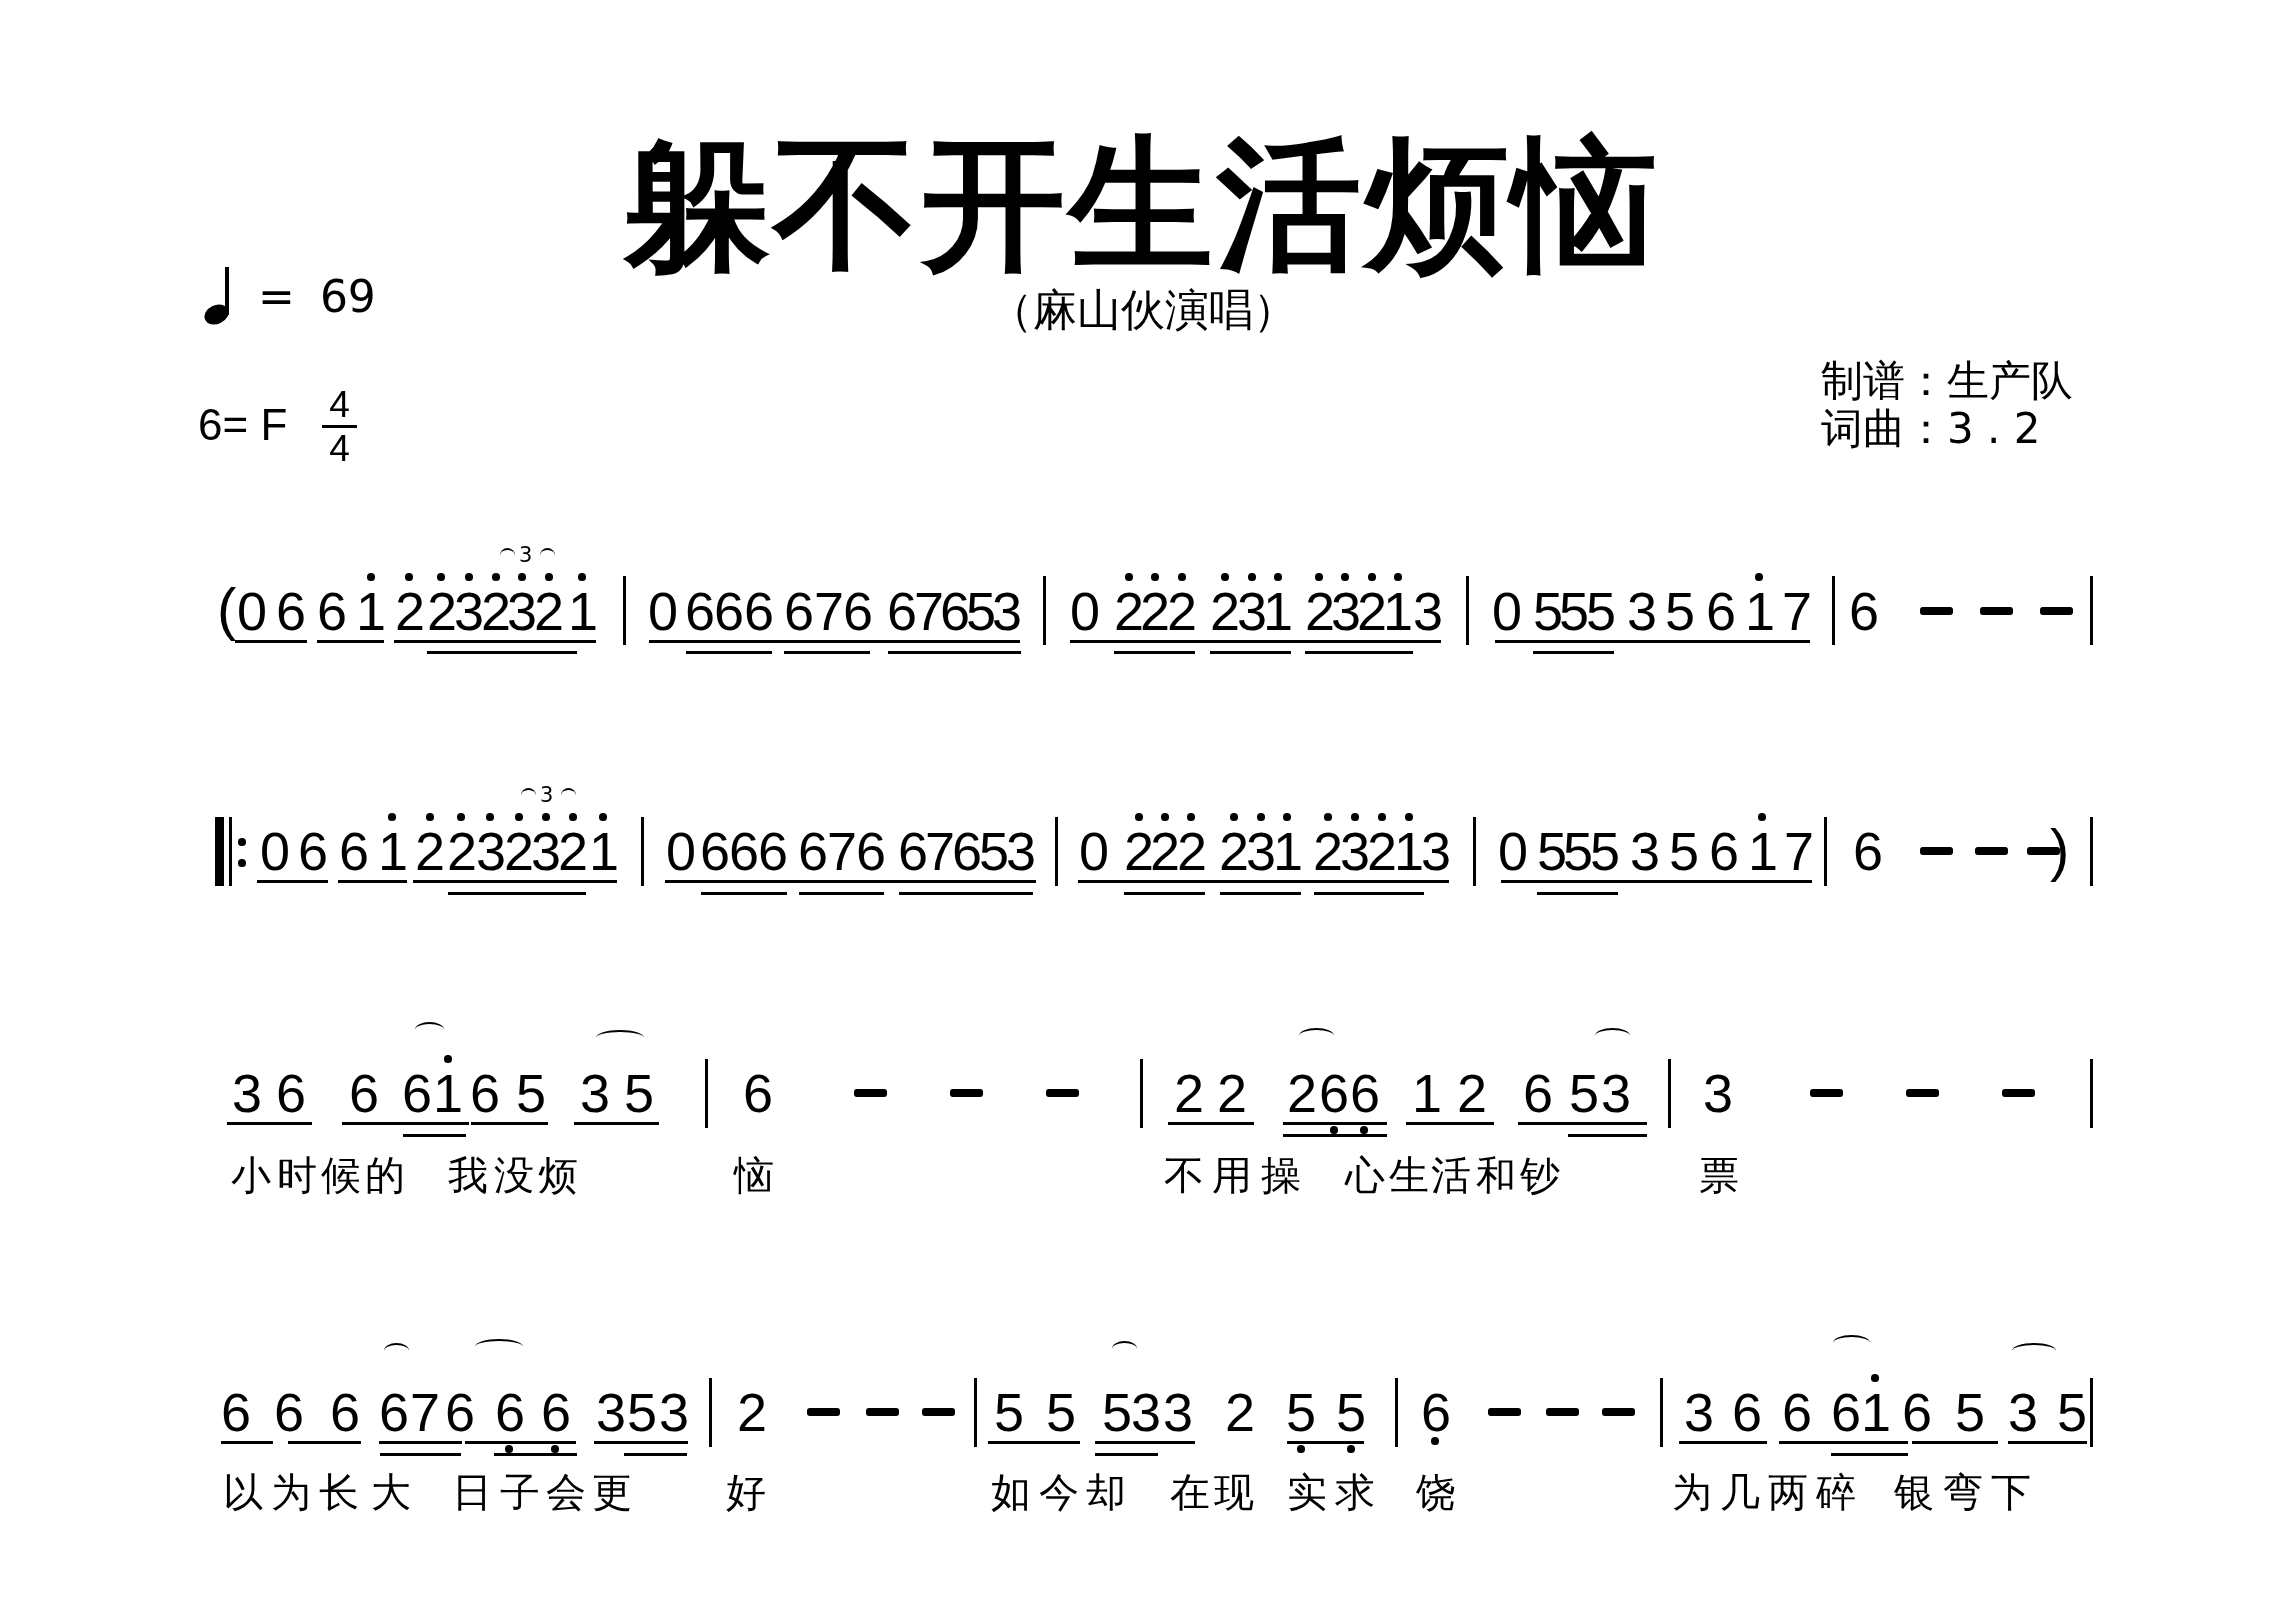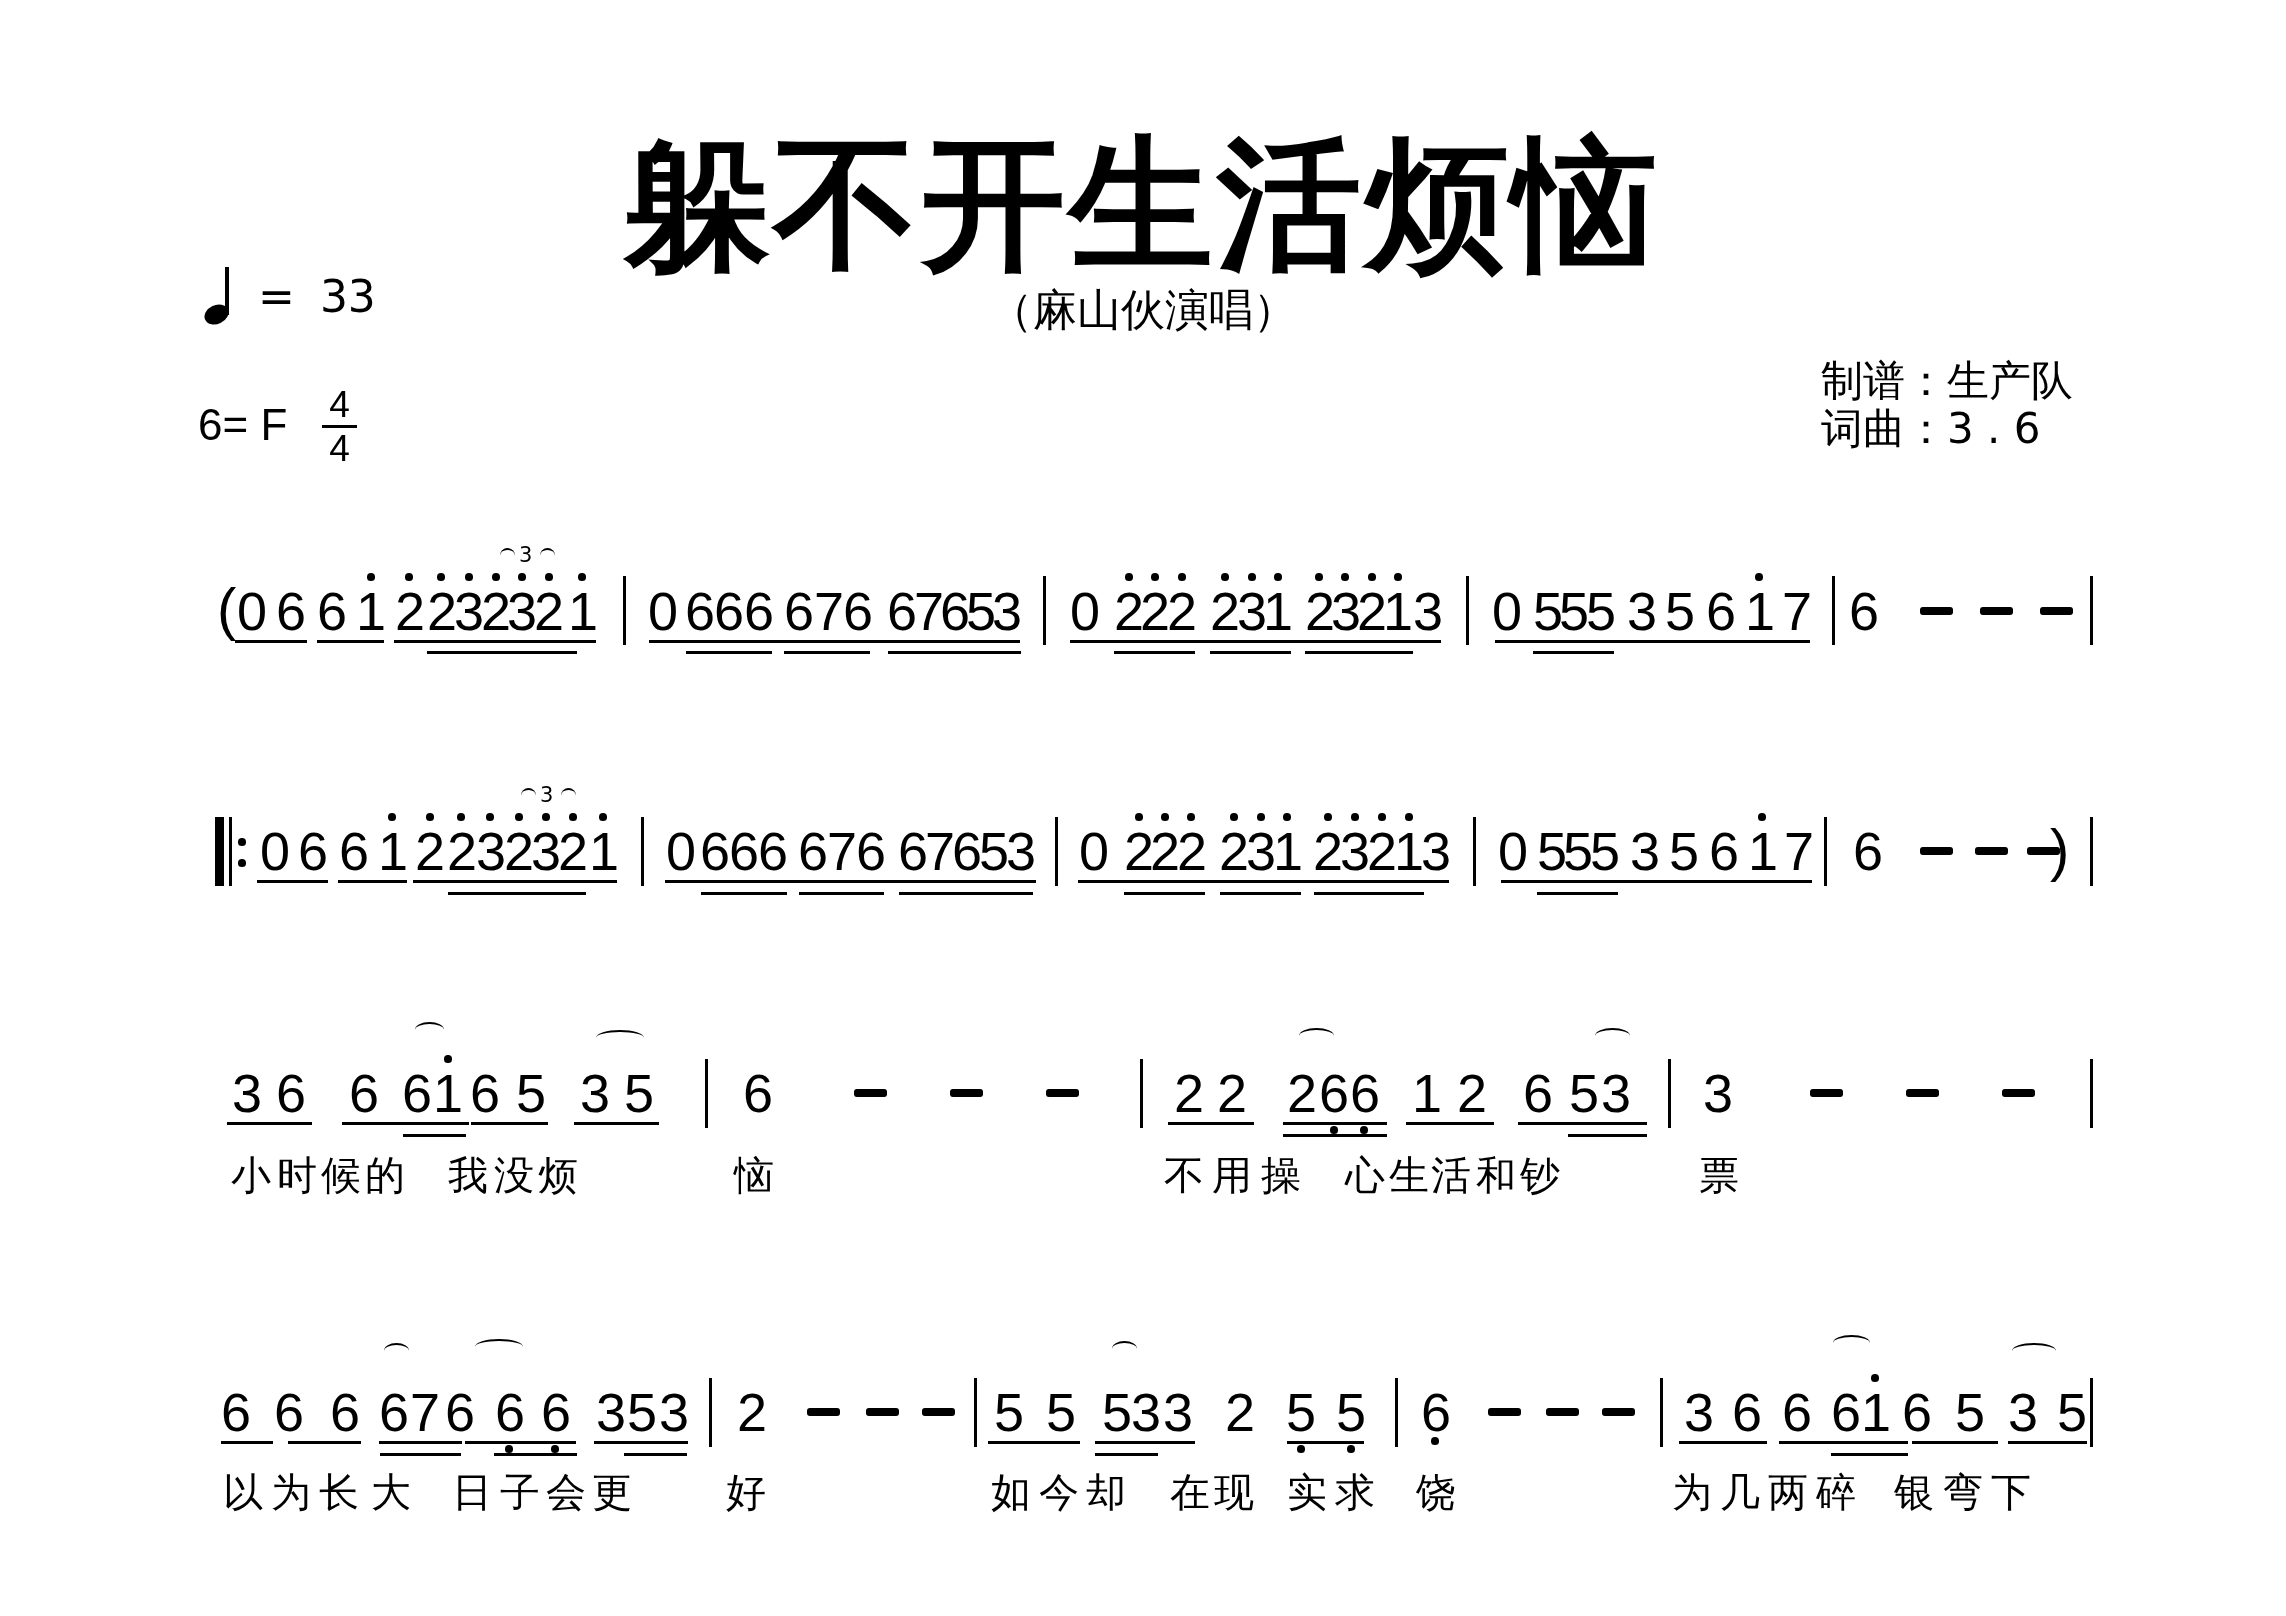--- a/index.html
+++ b/index.html
@@ -32,33 +32,33 @@
 
 <div class="abs title">躲不开生活烦恼</div>
 <div class="abs subtitle">（麻山伙演唱）</div>
 
 <div class="abs tempo">
   <div class="qnote">
       <div class="stem"></div>
       <div class="head"></div>
     </div>
   <span>=</span>
-  <span>33</span>
+  <span>69</span>
 </div>
 
 <div class="abs key">6= F</div>
 <div class="abs timesig">
   <div>4</div>
   <div class="line"></div>
   <div>4</div>
 </div>
 
 <div class="abs credits">
   <div><span>制谱：</span><span>生产队</span></div>
-  <div><span>词曲：</span><span>3 . 6</span></div>
+  <div><span>词曲：</span><span>3 . 2</span></div>
 </div>
 
 <div id="score">
     <div class="paren" style="left: 217px; top: 578px;">(</div>
     <div class="note" style="left: 237px; top: 582px;">0</div>
     <div class="note" style="left: 276px; top: 582px;">6</div>
     <div class="note" style="left: 317px; top: 582px;">6</div>
     <div class="note" style="left: 356px; top: 582px;">1</div>
     <div class="dotup" style="left: 367px; top: 573px;"></div>
     <div class="note" style="left: 395px; top: 582px;">2</div>

